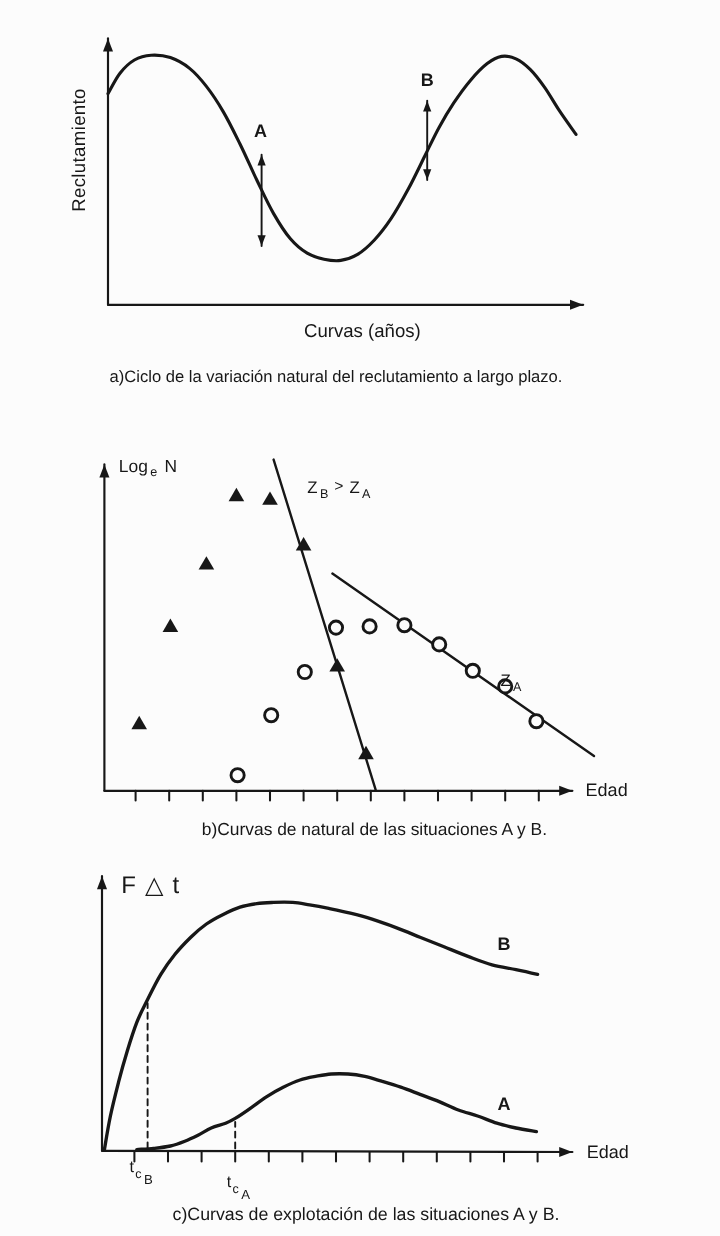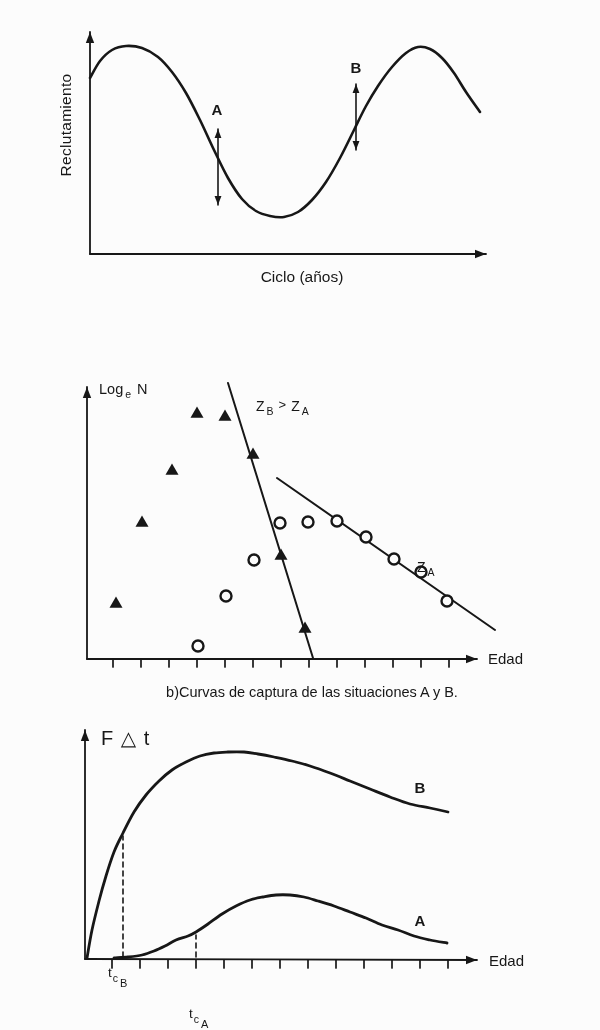--- a/index.html
+++ b/index.html
@@ -92,37 +92,39 @@
       <line stroke="#171717" stroke-width="1.7" stroke-linecap="round" x1="448" y1="960" x2="448" y2="968"></line>
       <path d="M 87 958 C 87.8 953.3 90.0 939.5 92 930 C 94.0 920.5 96.7 910.0 99 901 C 101.3 892.0 103.5 884.2 106 876 C 108.5 867.8 111.2 859.2 114 852 C 116.8 844.8 119.7 839.7 123 833 C 126.3 826.3 130.2 818.3 134 812 C 137.8 805.7 141.8 800.2 146 795 C 150.2 789.8 154.7 785.2 159 781 C 163.3 776.8 167.5 773.2 172 770 C 176.5 766.8 181.3 764.3 186 762 C 190.7 759.7 195.3 757.5 200 756 C 204.7 754.5 209.3 753.7 214 753 C 218.7 752.3 223.0 752.2 228 752 C 233.0 751.8 239.0 751.7 244 752 C 249.0 752.3 253.0 753.2 258 754 C 263.0 754.8 268.3 755.8 274 757 C 279.7 758.2 286.0 759.5 292 761 C 298.0 762.5 303.7 764.0 310 766 C 316.3 768.0 323.3 770.5 330 773 C 336.7 775.5 343.3 778.3 350 781 C 356.7 783.7 363.3 786.3 370 789 C 376.7 791.7 383.3 794.5 390 797 C 396.7 799.5 403.3 802.2 410 804 C 416.7 805.8 423.7 806.7 430 808 C 436.3 809.3 445.0 811.3 448 812" fill="none" stroke="#171717" stroke-width="2.8" stroke-linecap="round"></path>
       <path d="M 114 958 C 116.3 957.8 123.3 957.5 128 957 C 132.7 956.5 137.7 956.0 142 955 C 146.3 954.0 150.2 952.5 154 951 C 157.8 949.5 161.3 947.8 165 946 C 168.7 944.2 172.2 941.7 176 940 C 179.8 938.3 184.7 937.3 188 936 C 191.3 934.7 192.7 934.0 196 932 C 199.3 930.0 203.7 927.0 208 924 C 212.3 921.0 217.3 917.0 222 914 C 226.7 911.0 231.3 908.3 236 906 C 240.7 903.7 245.5 901.5 250 900 C 254.5 898.5 258.7 897.8 263 897 C 267.3 896.2 271.5 895.3 276 895 C 280.5 894.7 285.3 894.7 290 895 C 294.7 895.3 299.3 896.0 304 897 C 308.7 898.0 313.0 899.5 318 901 C 323.0 902.5 328.7 904.2 334 906 C 339.3 907.8 344.7 910.0 350 912 C 355.3 914.0 360.7 915.8 366 918 C 371.3 920.2 376.7 923.0 382 925 C 387.3 927.0 392.7 928.2 398 930 C 403.3 931.8 408.7 934.3 414 936 C 419.3 937.7 424.5 938.8 430 940 C 435.5 941.2 444.2 942.5 447 943" fill="none" stroke="#171717" stroke-width="2.8" stroke-linecap="round"></path>
       <line stroke="#171717" stroke-width="1.6" stroke-linecap="round" x1="123" y1="957" x2="123" y2="836" stroke-dasharray="5,4"></line>
       <line stroke="#171717" stroke-width="1.6" stroke-linecap="round" x1="196" y1="957" x2="196" y2="935" stroke-dasharray="5,4"></line>
     </svg>
 
   <div class="lbl rot" style="left:66px;top:125px;font-size:15.5px;letter-spacing:0.3px">Reclutamiento</div>
   <div class="lbl mid bold" style="left:217px;top:110px;font-size:15px">A</div>
   <div class="lbl mid bold" style="left:356px;top:68px;font-size:15px">B</div>
-  <div class="lbl center" style="left:302px;top:268px;font-size:15.5px">Ciclo (años)</div>
+  <div class="lbl center" style="left:302px;top:268px;font-size:15.5px">Curvas (años)</div>
+  <div class="lbl center" style="left:280px;top:306px;font-size:13.8px">a)Ciclo de la variación natural del reclutamiento a largo plazo.</div>
 
   <div class="lbl" style="left:99px;top:382px;font-size:14.5px">
     <span>Log</span><span class="sub">e</span><span class="gap">N</span>
   </div>
   <div class="lbl" style="left:256px;top:399px;font-size:14px">
     <span>Z</span><span class="sub">B</span><span class="op">&gt;</span><span>Z</span><span class="sub">A</span>
   </div>
   <div class="lbl" style="left:417px;top:560px;font-size:14px">
     <span>Z</span><span class="sub">A</span>
   </div>
   <div class="lbl" style="left:488px;top:651px;font-size:15px">Edad</div>
-  <div class="lbl center" style="left:312px;top:685px;font-size:14.5px">b)Curvas de captura de las situaciones A y B.</div>
+  <div class="lbl center" style="left:312px;top:685px;font-size:14.5px">b)Curvas de natural de las situaciones A y B.</div>
 
   <div class="lbl" style="left:101px;top:727px;font-size:20px;letter-spacing:1px">F △ t</div>
   <div class="lbl mid bold" style="left:420px;top:788px;font-size:15px">B</div>
   <div class="lbl mid bold" style="left:420px;top:921px;font-size:15px">A</div>
   <div class="lbl" style="left:489px;top:953px;font-size:15px">Edad</div>
   <div class="lbl tc" style="left:108px;top:966px">
     <span>t</span><span class="tc-c">c</span><span class="tc-s">B</span>
   </div>
-  <div class="lbl tc" style="left:189px;top:1007px">
+  <div class="lbl tc" style="left:189px;top:978px">
     <span>t</span><span class="tc-c">c</span><span class="tc-s">A</span>
   </div>
+  <div class="lbl center" style="left:305px;top:1005px;font-size:14.8px">c)Curvas de explotación de las situaciones A y B.</div>
 </div>
 
 </body></html>

